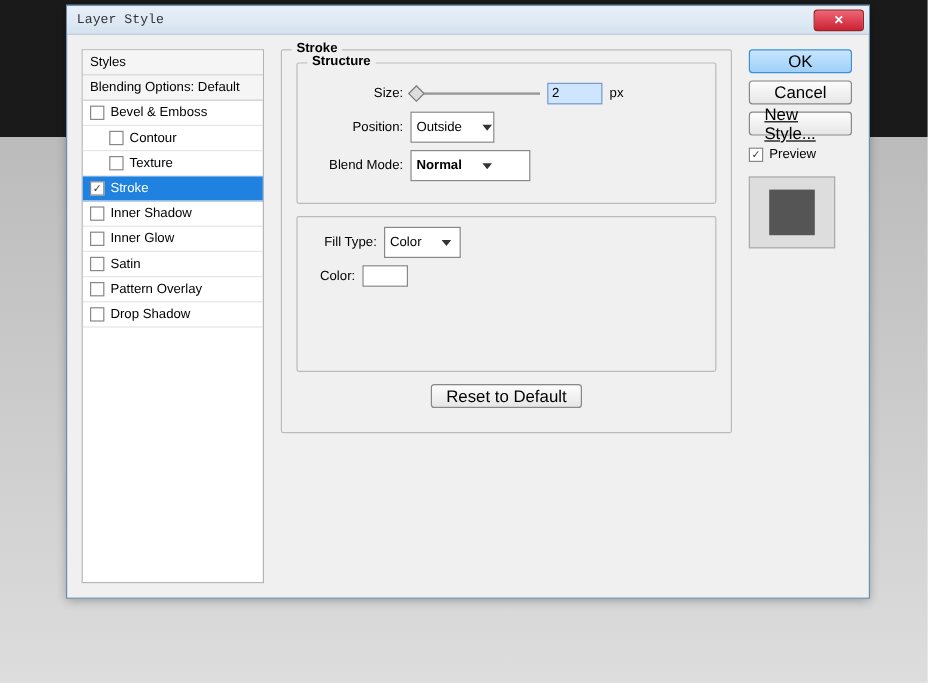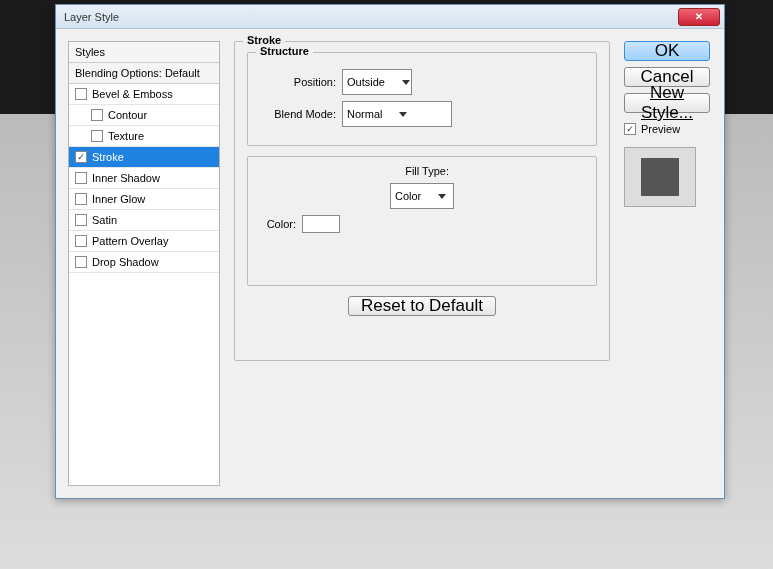--- a/index.html
+++ b/index.html
@@ -20,21 +20,21 @@
   box-shadow: 0 2px 8px rgba(0,0,0,0.3);
 }
 .titlebar {
   height: 24px;
   background: linear-gradient(to bottom, #e8f0f8, #d5e3f0);
   border-bottom: 1px solid #b8c8d8;
   display: flex;
   align-items: center;
   padding: 0 4px 0 8px;
 }
-.titlebar-title { flex: 1; color: #333; }
+.titlebar-title { flex: 1; color: #333; font-family: Liberation Mono, monospace; }
 .close-btn {
   width: 42px; height: 18px;
   background: linear-gradient(to bottom, #e67, #c23);
   border: 1px solid #922;
   border-radius: 3px;
   display: flex;
   align-items: center; justify-content: center;
   cursor: pointer;
 }
 .close-x { color: #fff; font-weight: bold; font-size: 10px; }
@@ -150,23 +150,23 @@
   background: #fff;
   cursor: pointer;
 }
 .btn {
   height: 20px;
   padding: 0 12px;
   border: 1px solid #888;
   background: linear-gradient(#fdfdfd, #e6e6e6);
   border-radius: 3px;
   cursor: pointer;
-  font-size: 17px;
+  font-size: 14px;
   display: inline-flex;
-  align-items: center; justify-content: center; text-align: center;
+  align-items: center; justify-content: center;
 }
 .btn-row { display: flex; gap: 10px; justify-content: center; margin-top: 8px; }
 
 .right-panel {
   width: 88px;
   display: flex;
   flex-direction: column;
   gap: 6px;
 }
 .btn-primary {
@@ -243,41 +243,50 @@
         </div>
     </div>
 
     <div class="main-panel">
       <div class="fieldset" style="height:320px;">
         <span class="legend">Stroke</span>
 
         <div class="fieldset">
           <span class="legend">Structure</span>
 
+          <div class="row">
+            <span class="lbl">Size:</span>
+            <div class="slider">
+              <div class="slider-track"></div>
+              <div class="slider-thumb" style="left:0px;"></div>
+            </div>
+            <input class="txt-input sel" value="2" style="">
+            <span>px</span>
+          </div>
 
           <div class="row">
             <span class="lbl">Position:</span>
             <div class="select" style="width:70px;">
               <span>Outside</span>
               <span class="caret"></span>
             </div>
           </div>
 
           <div class="row">
             <span class="lbl">Blend Mode:</span>
-            <div class="select" style="width:110px;">
+            <div class="select" style="width:100px;font-weight:bold;">
               <span>Normal</span>
               <span class="caret"></span>
             </div>
           </div>
 
         </div>
 
         <div class="fieldset" style="height:130px;">
-          <div class="row" style="margin-top:-2px;flex-direction:column;">
+          <div class="row" style="margin-top:-2px;">
             <span class="lbl" style="width:54px;">Fill Type:</span>
             <div class="select" style="width:64px;">
               <span>Color</span>
               <span class="caret"></span>
             </div>
           </div>
           <div class="row">
             <span class="lbl" style="width:36px;">Color:</span>
             <div class="color-swatch"></div>
           </div>

